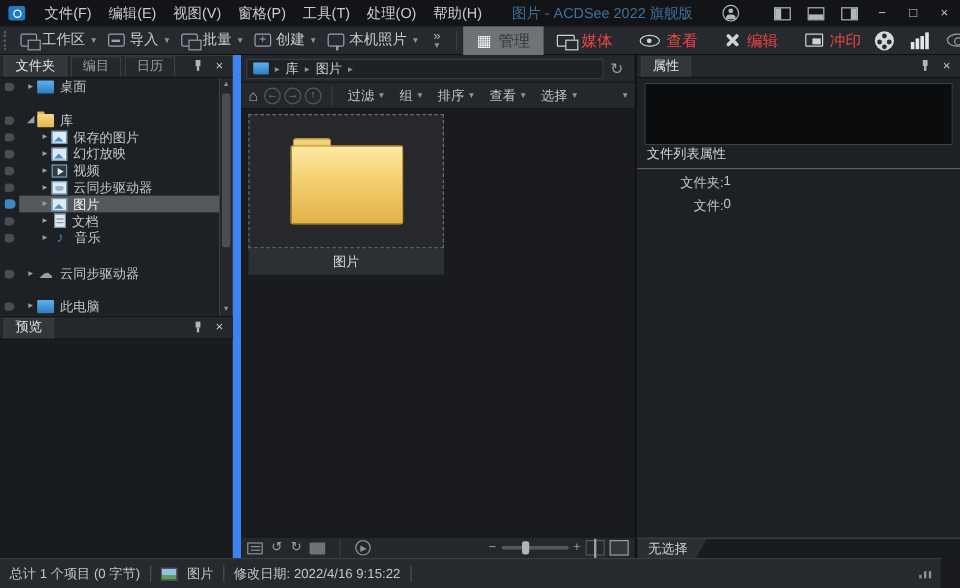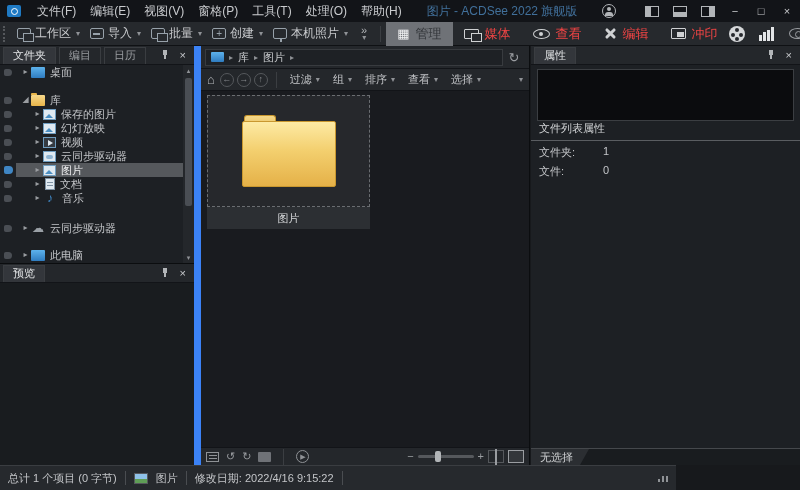--- a/index.html
+++ b/index.html
@@ -145,28 +145,28 @@
   .view-btn{width:16px;height:13px;border:1px solid #55585c;display:flex;align-items:center;justify-content:center;position:relative;}
   .view-btn.active{border-color:#9a9da1;background:#33363a;}
   .vb-img::after{content:"";width:8px;height:6px;border:1px solid #9a9da1;}
   .vb-list::after{content:"";width:9px;height:1px;background:#9a9da1;box-shadow:0 3px 0 #9a9da1,0 -3px 0 #9a9da1;}
 
   
   .right-panel{position:absolute;left:531px;top:46px;width:269px;height:419px;background:#1d2024;display:flex;flex-direction:column;}
   .r-box{margin:4px 6px 0;height:52px;background:#0b0c0e;border:1px solid #3b3e42;flex:none;}
   .r-section{margin-top:0;padding:0 0 4px 8px;font-size:11px;color:#d2d4d6;border-bottom:1px solid #5a5d61;flex:none;}
   .r-row{display:flex;margin:4px 0 0 8px;font-size:11px;color:#c3c5c8;flex:none;}
-  .r-row .lab{width:64px;}
+  .r-row .lab{width:64px;text-align:right;}
   .r-bottom{margin-top:auto;height:17px;border-top:1px solid #45484c;position:relative;background:#191c1f;flex:none;}
   .r-tab{position:absolute;left:0;top:0;height:16px;padding:0 16px 0 9px;background:#2b2e32;
          clip-path:polygon(0 0,100% 0,calc(100% - 9px) 100%,0 100%);
          font-size:11px;display:flex;align-items:center;color:#cfd1d3;}
 
   
-  .statusbar{position:absolute;left:0;top:465px;width:676px;height:25px;background:#26292d;border-top:1px solid #3a3d41;
+  .statusbar{position:absolute;left:0;top:465px;width:784px;height:25px;background:#26292d;border-top:1px solid #3a3d41;
              display:flex;align-items:center;font-size:11px;color:#c3c5c8;padding:0 8px;gap:8px;}
   .ssep{width:1px;height:14px;background:#4a4d51;flex:none;}
   .simg{width:14px;height:11px;background:linear-gradient(180deg,#8ec1e8 55%,#5f9e56 45%);border:1px solid #55585c;flex:none;}
   .grip-dots{margin-left:auto;width:10px;height:8px;position:relative;}
   .grip-dots::before{content:"";position:absolute;left:0;bottom:0;width:2px;height:3px;background:#8f9296;}
   .grip-dots::after{content:"";position:absolute;left:4px;bottom:0;width:2px;height:6px;background:#8f9296;box-shadow:4px 0 0 #8f9296;}
 </style>
 </head>
 <body>
 

